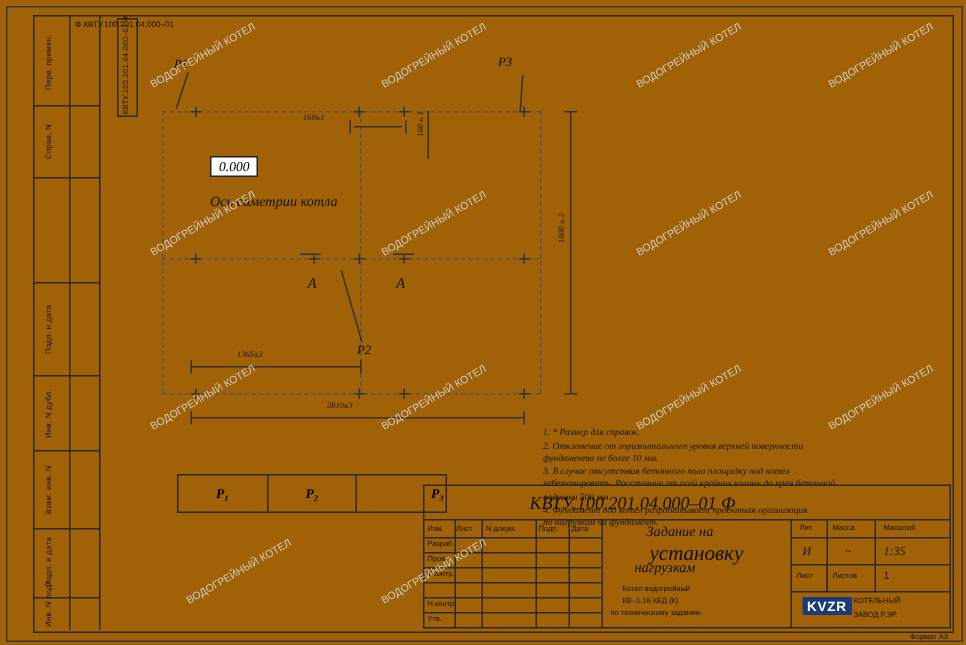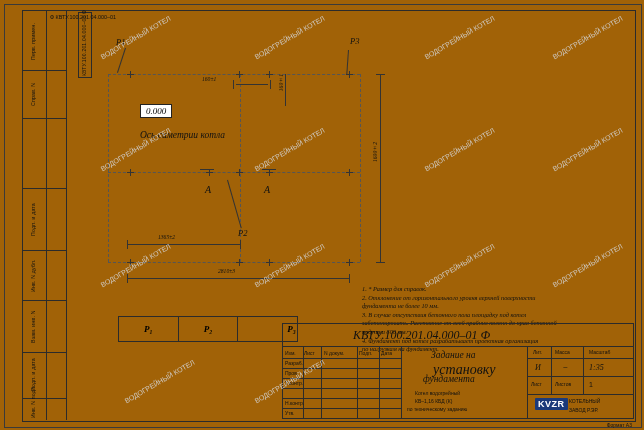--- a/index.html
+++ b/index.html
@@ -92,21 +92,21 @@
     <div class="plus" style="left:316px;top:157px;"></div>
     <div class="plus" style="left:316px;top:247px;"></div>
 
     <div class="dline" style="left:95px;top:36px;width:1px;height:26px;transform:rotate(18deg);transform-origin:top;"></div>
     <div class="t cursive" style="left:86px;top:25px;font-size:8.5px;">Р1</div>
 
     <div class="dline" style="left:197px;top:168px;width:1px;height:50px;transform:rotate(-16deg);transform-origin:top;"></div>
     <div class="t cursive" style="left:208px;top:216px;font-size:8.5px;">Р2</div>
 
     <div class="dline" style="left:318px;top:38px;width:1px;height:24px;transform:rotate(4deg);transform-origin:top;"></div>
-    <div class="t cursive" style="left:320px;top:24px;font-size:8.5px;">Р3</div>
+    <div class="t cursive" style="left:302px;top:24px;font-size:8.5px;">Р3</div>
 
     <div class="zerobox cursive" style="left:110px;top:92px;">0.000</div>
 
     <div class="t cursive" style="left:110px;top:118px;font-size:9.5px;">Ось симетрии котла</div>
 
     <div class="t cursive" style="left:175px;top:172px;font-size:10px;">А</div>
     <div class="t cursive" style="left:234px;top:172px;font-size:10px;">А</div>
     <div class="dline" style="left:170px;top:157px;width:14px;height:1px;"></div>
     <div class="dline" style="left:232px;top:157px;width:14px;height:1px;"></div>
 
@@ -183,21 +183,21 @@
     <div class="stxt" style="left:2px;top:36px;">Разраб.</div>
     <div class="stxt" style="left:2px;top:46px;">Пров.</div>
     <div class="stxt" style="left:2px;top:56px;">Т.контр.</div>
     <div class="stxt" style="left:2px;top:66px;"></div>
     <div class="stxt" style="left:2px;top:76px;">Н.контр.</div>
     <div class="stxt" style="left:2px;top:86px;">Утв.</div>
 
     <div class="sv" style="left:244px;top:22px;bottom:0;"></div>
     <div class="bigtitle" style="left:148px;top:26px;font-size:9.5px;">Задание на</div>
     <div class="bigtitle" style="left:150px;top:38px;font-size:14px;">установку</div>
-    <div class="bigtitle" style="left:140px;top:50px;font-size:9.5px;">фундамента</div>
+    <div class="bigtitle" style="left:140px;top:50px;font-size:9.5px;">нагрузкам</div>
     <div class="stxt" style="left:132px;top:66px;font-size:5px;">Котел водогрейный</div>
     <div class="stxt" style="left:132px;top:74px;font-size:5px;">КВ–1,16  КБД  (К)</div>
     <div class="stxt" style="left:124px;top:82px;font-size:5px;">по техническому заданию</div>
 
     <div class="sh" style="top:34px;left:244px;right:0;"></div>
     <div class="sh" style="top:52px;left:244px;right:0;"></div>
     <div class="sh" style="top:70px;left:244px;right:0;"></div>
     <div class="sv" style="left:268px;top:22px;height:48px;"></div>
     <div class="sv" style="left:300px;top:22px;height:48px;"></div>
     <div class="sv" style="left:268px;top:52px;height:18px;"></div>

